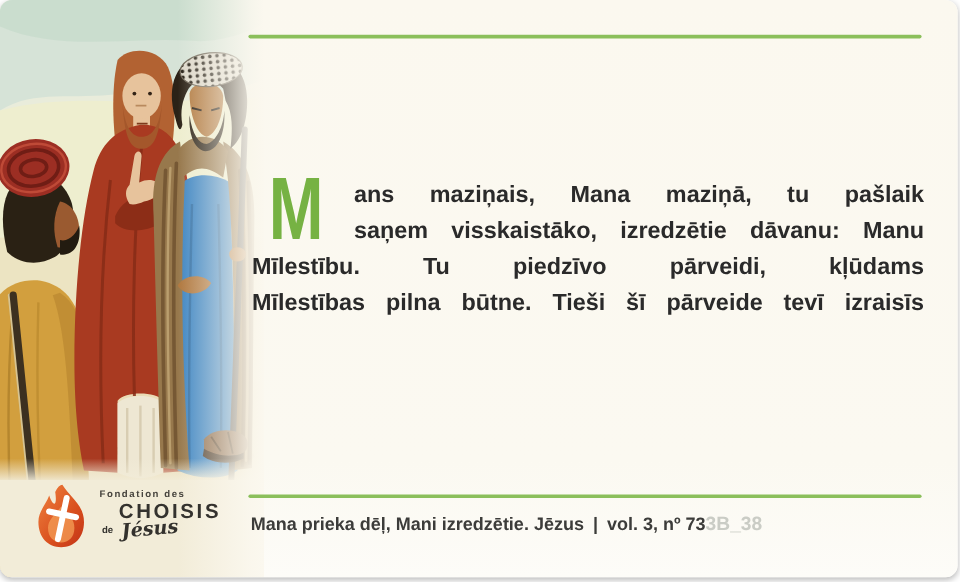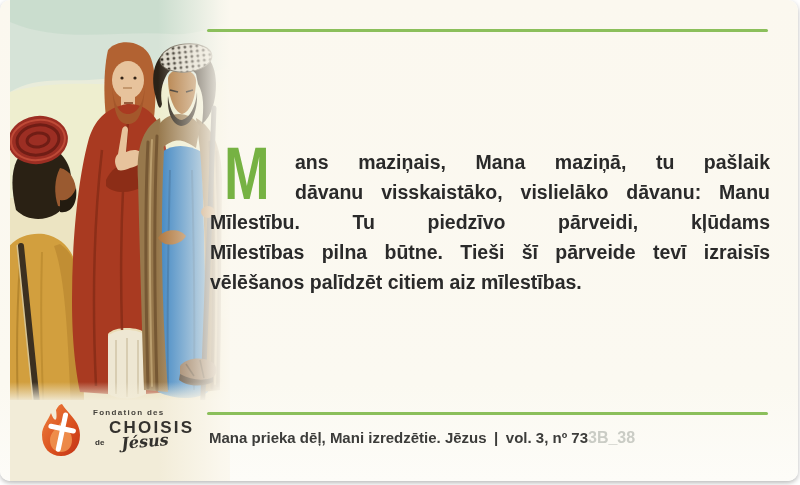--- a/index.html
+++ b/index.html
@@ -2,28 +2,28 @@
 <html><head>
 <meta charset="utf-8">
 <style>
   html,body{margin:0;padding:0;background:#ffffff;}
   #stage{position:relative;width:800px;height:485px;background:#ffffff;overflow:hidden;
          font-family:"Liberation Sans",sans-serif;}
   .card{position:absolute;left:0;top:0;width:798px;height:481px;border-radius:10px;overflow:hidden;
         background:linear-gradient(180deg,#fbf8ef 0%,#fbf9f1 80%,#fdfcf8 100%);
         box-shadow:0 2px 5px rgba(0,0,0,.28);}
   
-  .illustration{position:absolute;left:10px;top:0;width:220px;height:481px;}
+  .illustration{position:absolute;left:0;top:0;width:220px;height:481px;}
   
   .logo{position:absolute;left:30px;top:402px;display:flex;align-items:center;gap:9px;z-index:6;}
   .logo-text{display:flex;flex-direction:column;line-height:1;}
   .logo-l1{font-size:8px;font-weight:700;letter-spacing:1.3px;color:#45423c;}
   .logo-l2{font-size:17px;font-weight:700;letter-spacing:2.2px;color:#34322e;margin-top:2px;margin-left:16px;}
   .logo-l3{margin-top:0px;margin-left:2px;white-space:nowrap;}
-  .logo-de{font-size:8px;font-weight:700;color:#34322e;margin-right:18px;vertical-align:4px;}
+  .logo-de{font-size:8px;font-weight:700;color:#34322e;margin-right:8px;vertical-align:4px;}
   .logo-script{display:inline-block;font-family:"DejaVu Serif",serif;font-style:italic;font-weight:700;
                font-size:16px;color:#33312d;transform:rotate(-5deg);transform-origin:left bottom;}
   
   .rule{position:absolute;height:3px;border-radius:2px;background:#8bbf5b;}
   .rule-top{left:207px;top:29px;width:561px;}
   .rule-bottom{left:207px;top:412px;width:561px;}
   .text-block{position:absolute;left:210px;top:147px;width:560px;}
   .dropcap{position:absolute;left:14px;top:-10px;font-size:74px;line-height:1;font-weight:700;
            color:#76b243;transform:scaleX(.74);transform-origin:left top;}
   .line{height:30px;line-height:30px;font-size:19.5px;font-weight:700;color:#2a2a2a;
@@ -188,24 +188,23 @@
           <span class="logo-l3"><span class="logo-de">de</span><span class="logo-script">Jésus</span></span>
         </div>
       </div>
     </div>
 
     <div class="rule rule-top"></div>
 
     <div class="text-block">
       <span class="dropcap">M</span>
       <div class="line indent">ans maziņais, Mana maziņā, tu pašlaik</div>
-      <div class="line indent">dāvanu visskaistāko, vislielāko dāvanu: Manu</div>
+      <div class="line indent">saņem visskaistāko, izredzētie dāvanu: Manu</div>
       <div class="line">Mīlestību. Tu piedzīvo pārveidi, kļūdams</div>
       <div class="line">Mīlestības pilna būtne. Tieši šī pārveide tevī izraisīs</div>
-      <div class="line last">vēlēšanos palīdzēt citiem aiz mīlestības.</div>
     </div>
 
     <div class="rule rule-bottom"></div>
 
     <div class="footer-row">
       <span class="footer-ref">Mana prieka dēļ, Mani izredzētie. Jēzus | vol. 3, nº 73</span>
       <span class="footer-code">3B_38</span>
     </div>
 
   </div>

